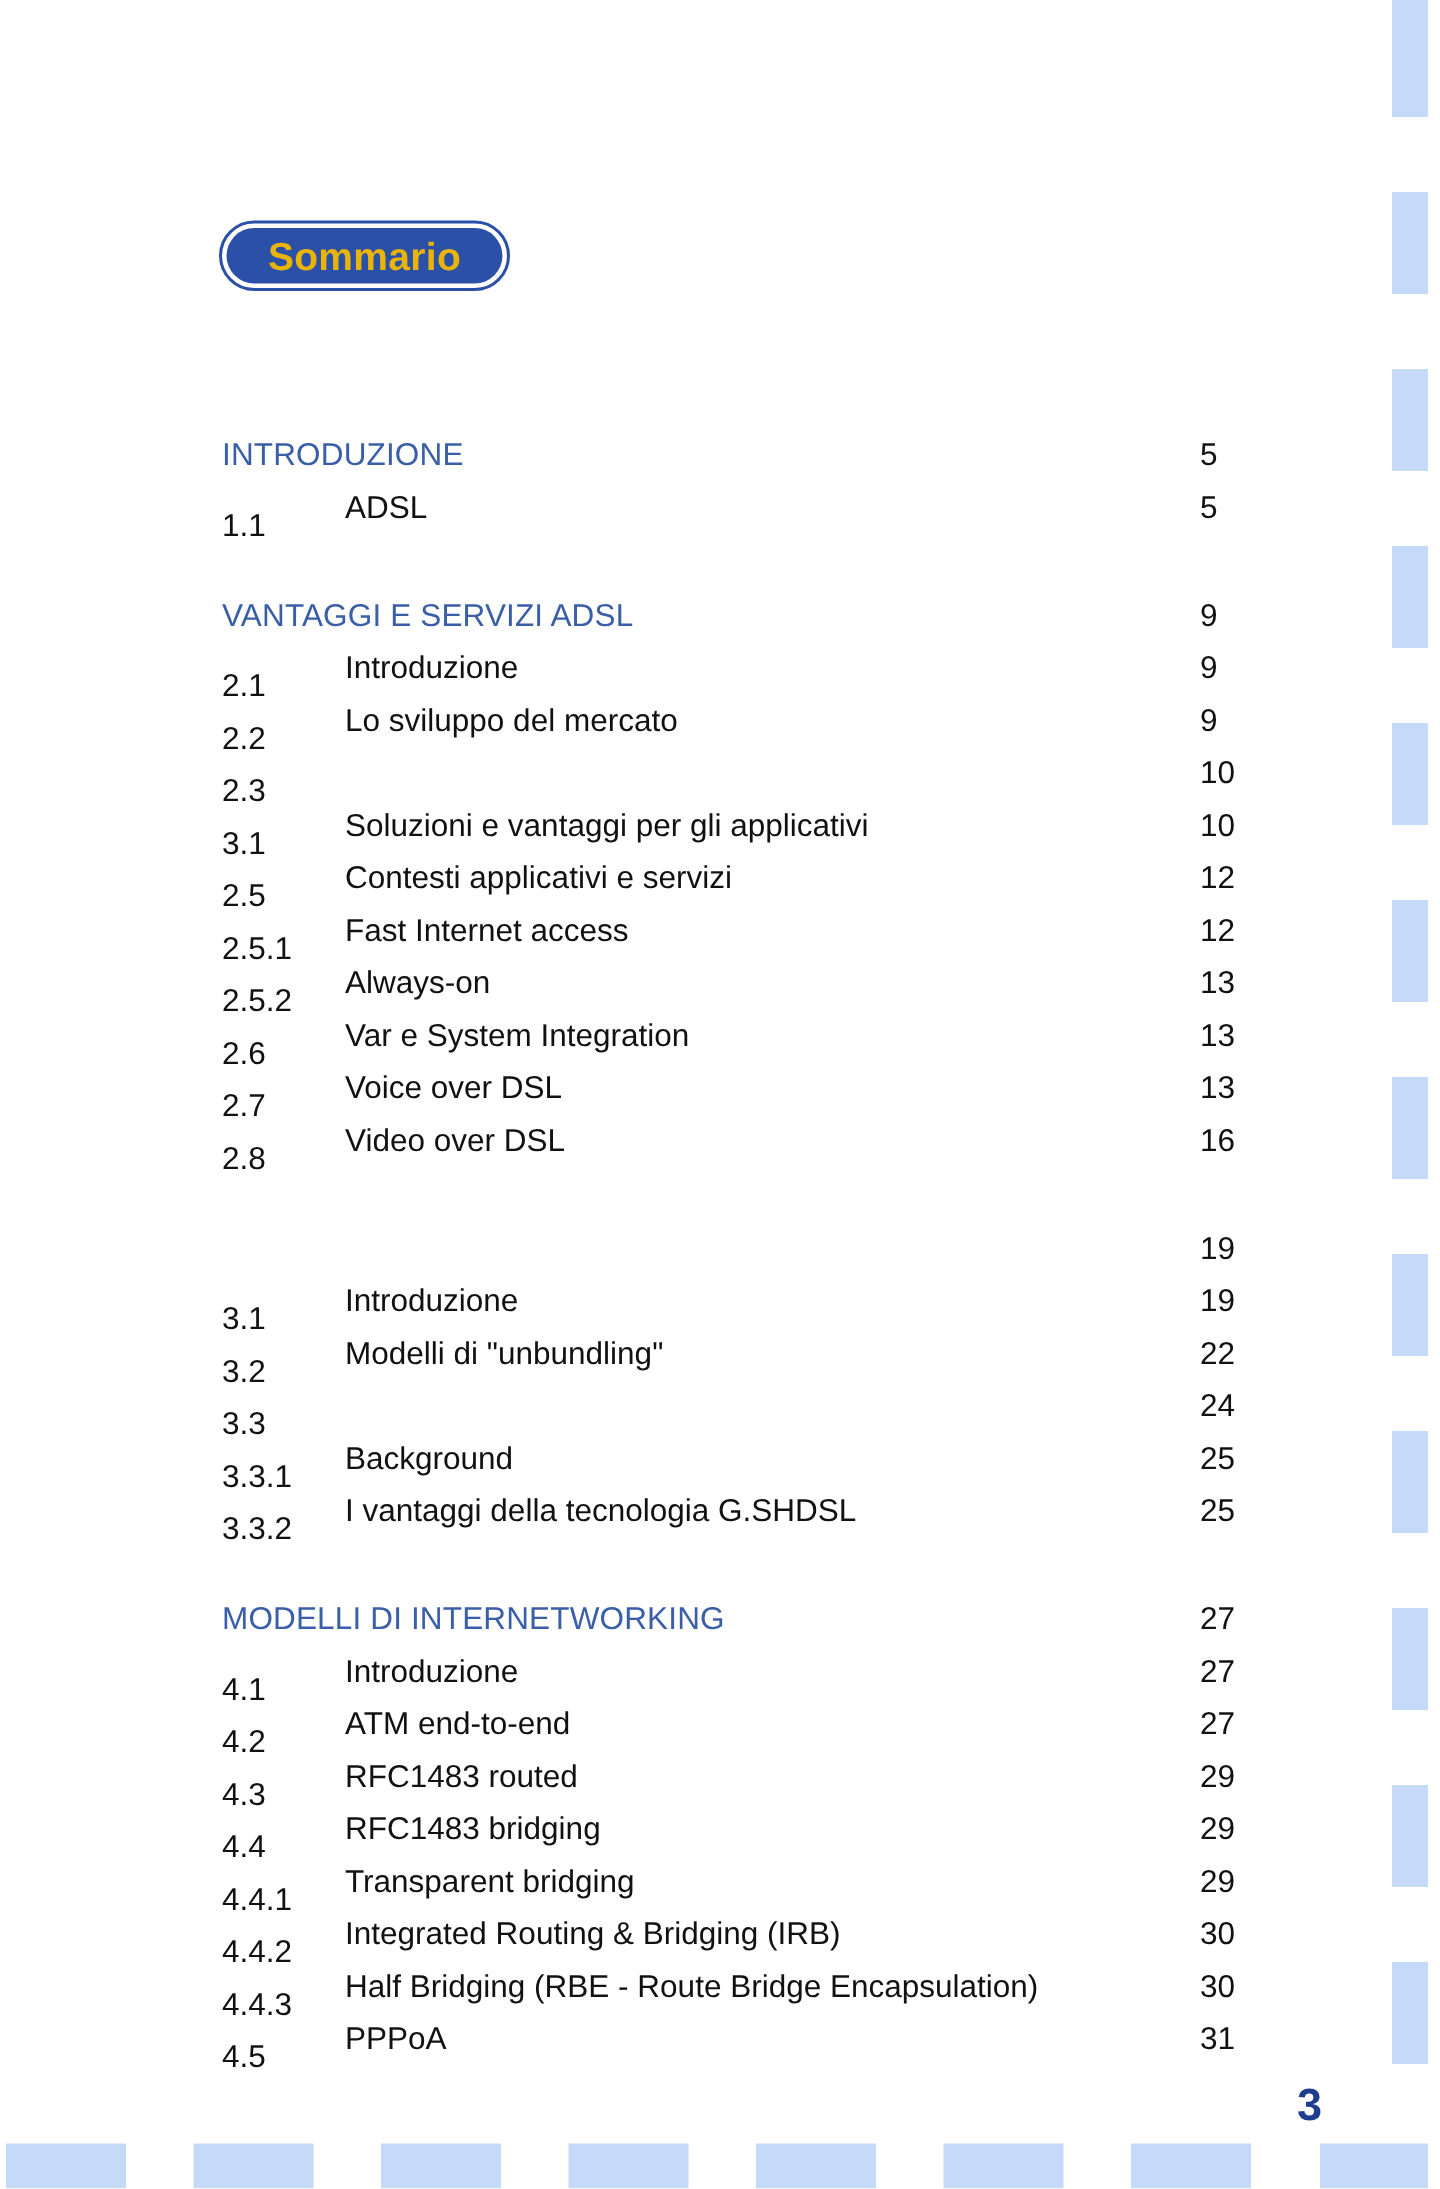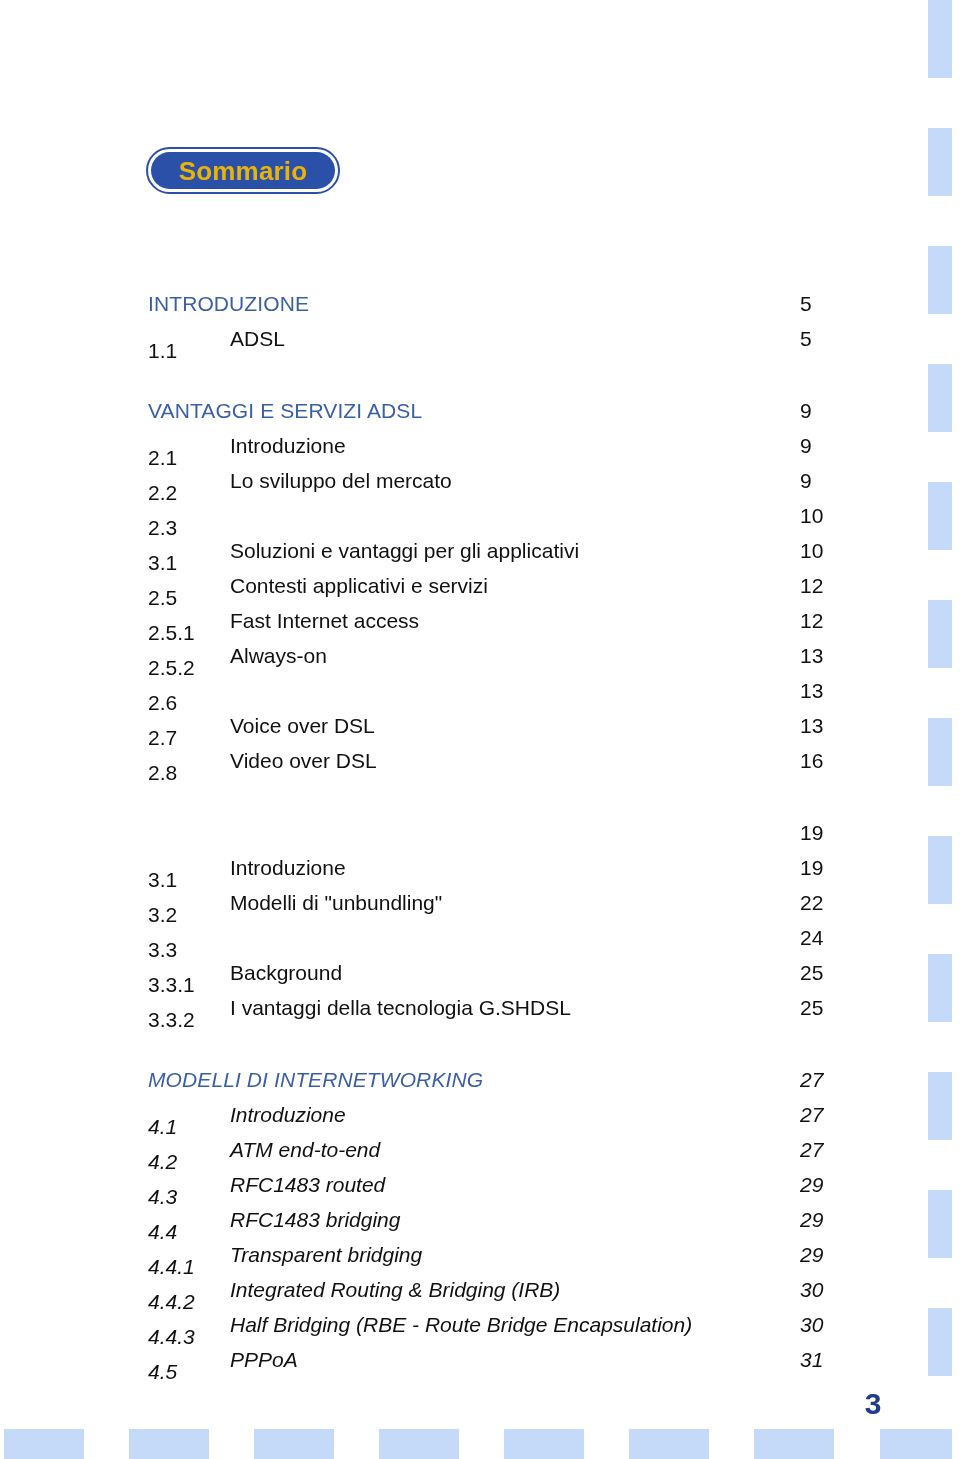--- a/index.html
+++ b/index.html
@@ -85,21 +85,20 @@
     left: 148px;
     top: 249px;
     width: 700px;
   }
   .toc-group {
     margin-bottom: 35px;
     margin-top: 37px;
   }
   .toc-group:last-child {
     margin-bottom: 0;
-    font-style: italic;
   }
   .toc-row {
     position: relative;
     height: 35px;
     line-height: 35px;
     white-space: nowrap;
   }
   .toc-row .num {
     position: absolute;
     left: 0;
@@ -234,20 +233,21 @@
           <span class="label">Fast Internet access</span>
           <span class="page">12</span>
         </div>
         <div class="toc-row entry">
           <span class="num">2.5.2</span>
           <span class="label">Always-on</span>
           <span class="page">13</span>
         </div>
         <div class="toc-row entry">
           <span class="num">2.6</span>
+          <span class="label">Var e System Integration</span>
           <span class="page">13</span>
         </div>
         <div class="toc-row entry">
           <span class="num">2.7</span>
           <span class="label">Voice over DSL</span>
           <span class="page">13</span>
         </div>
         <div class="toc-row entry">
           <span class="num">2.8</span>
           <span class="label">Video over DSL</span>

